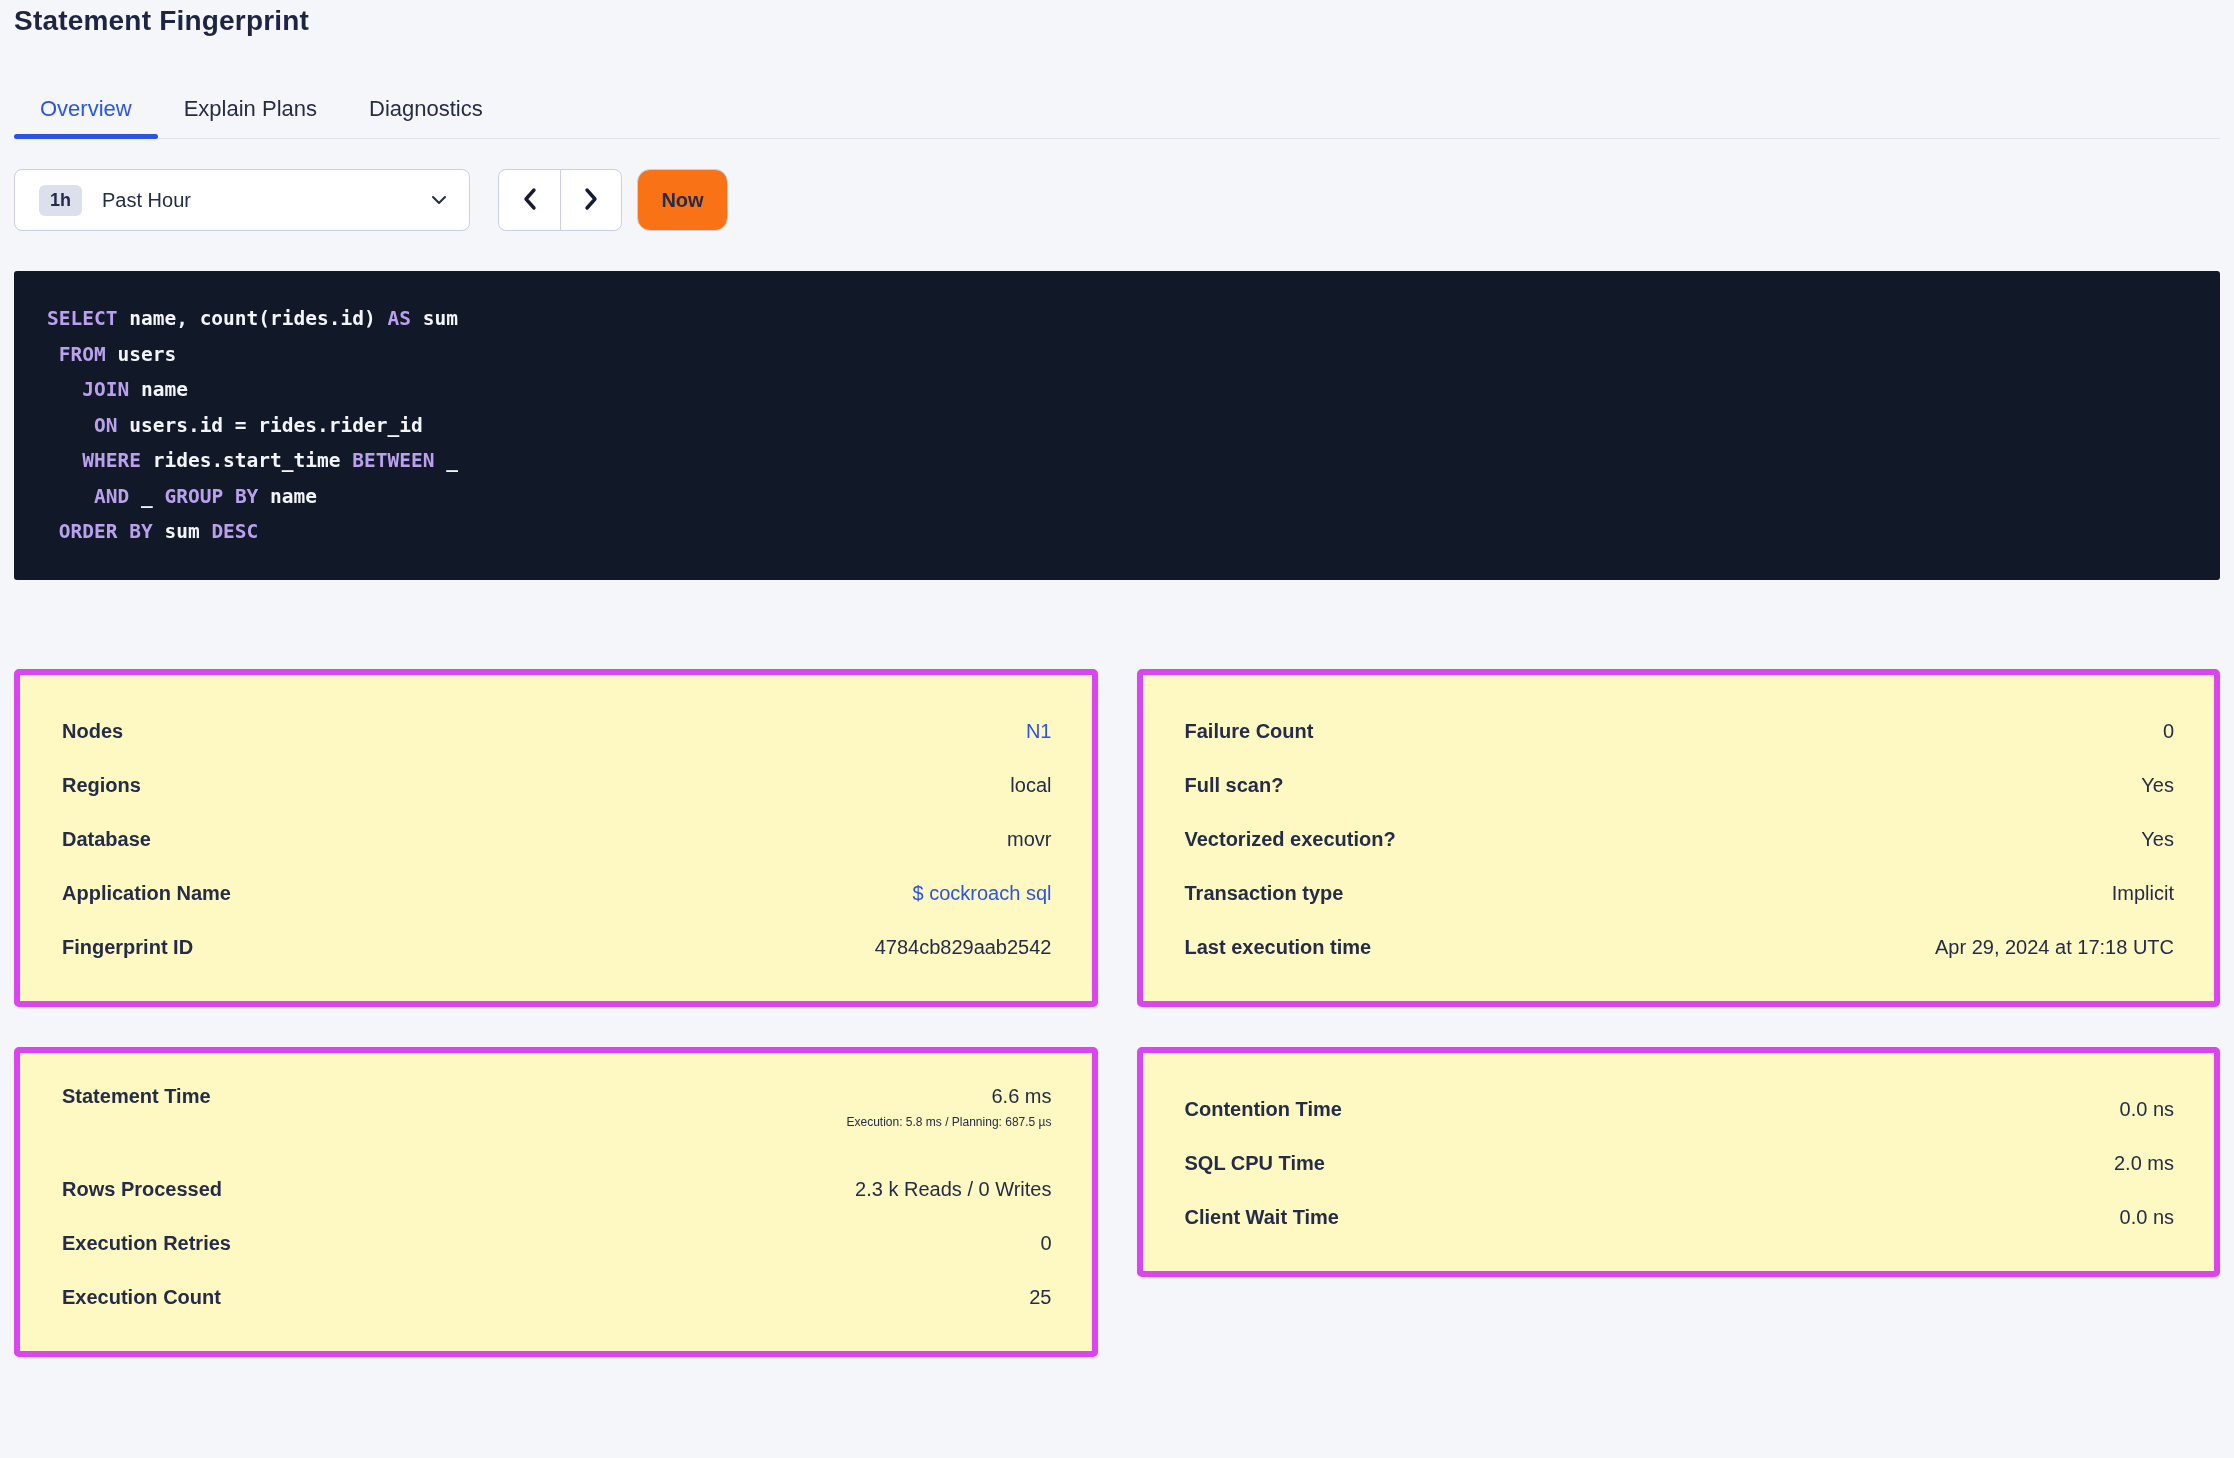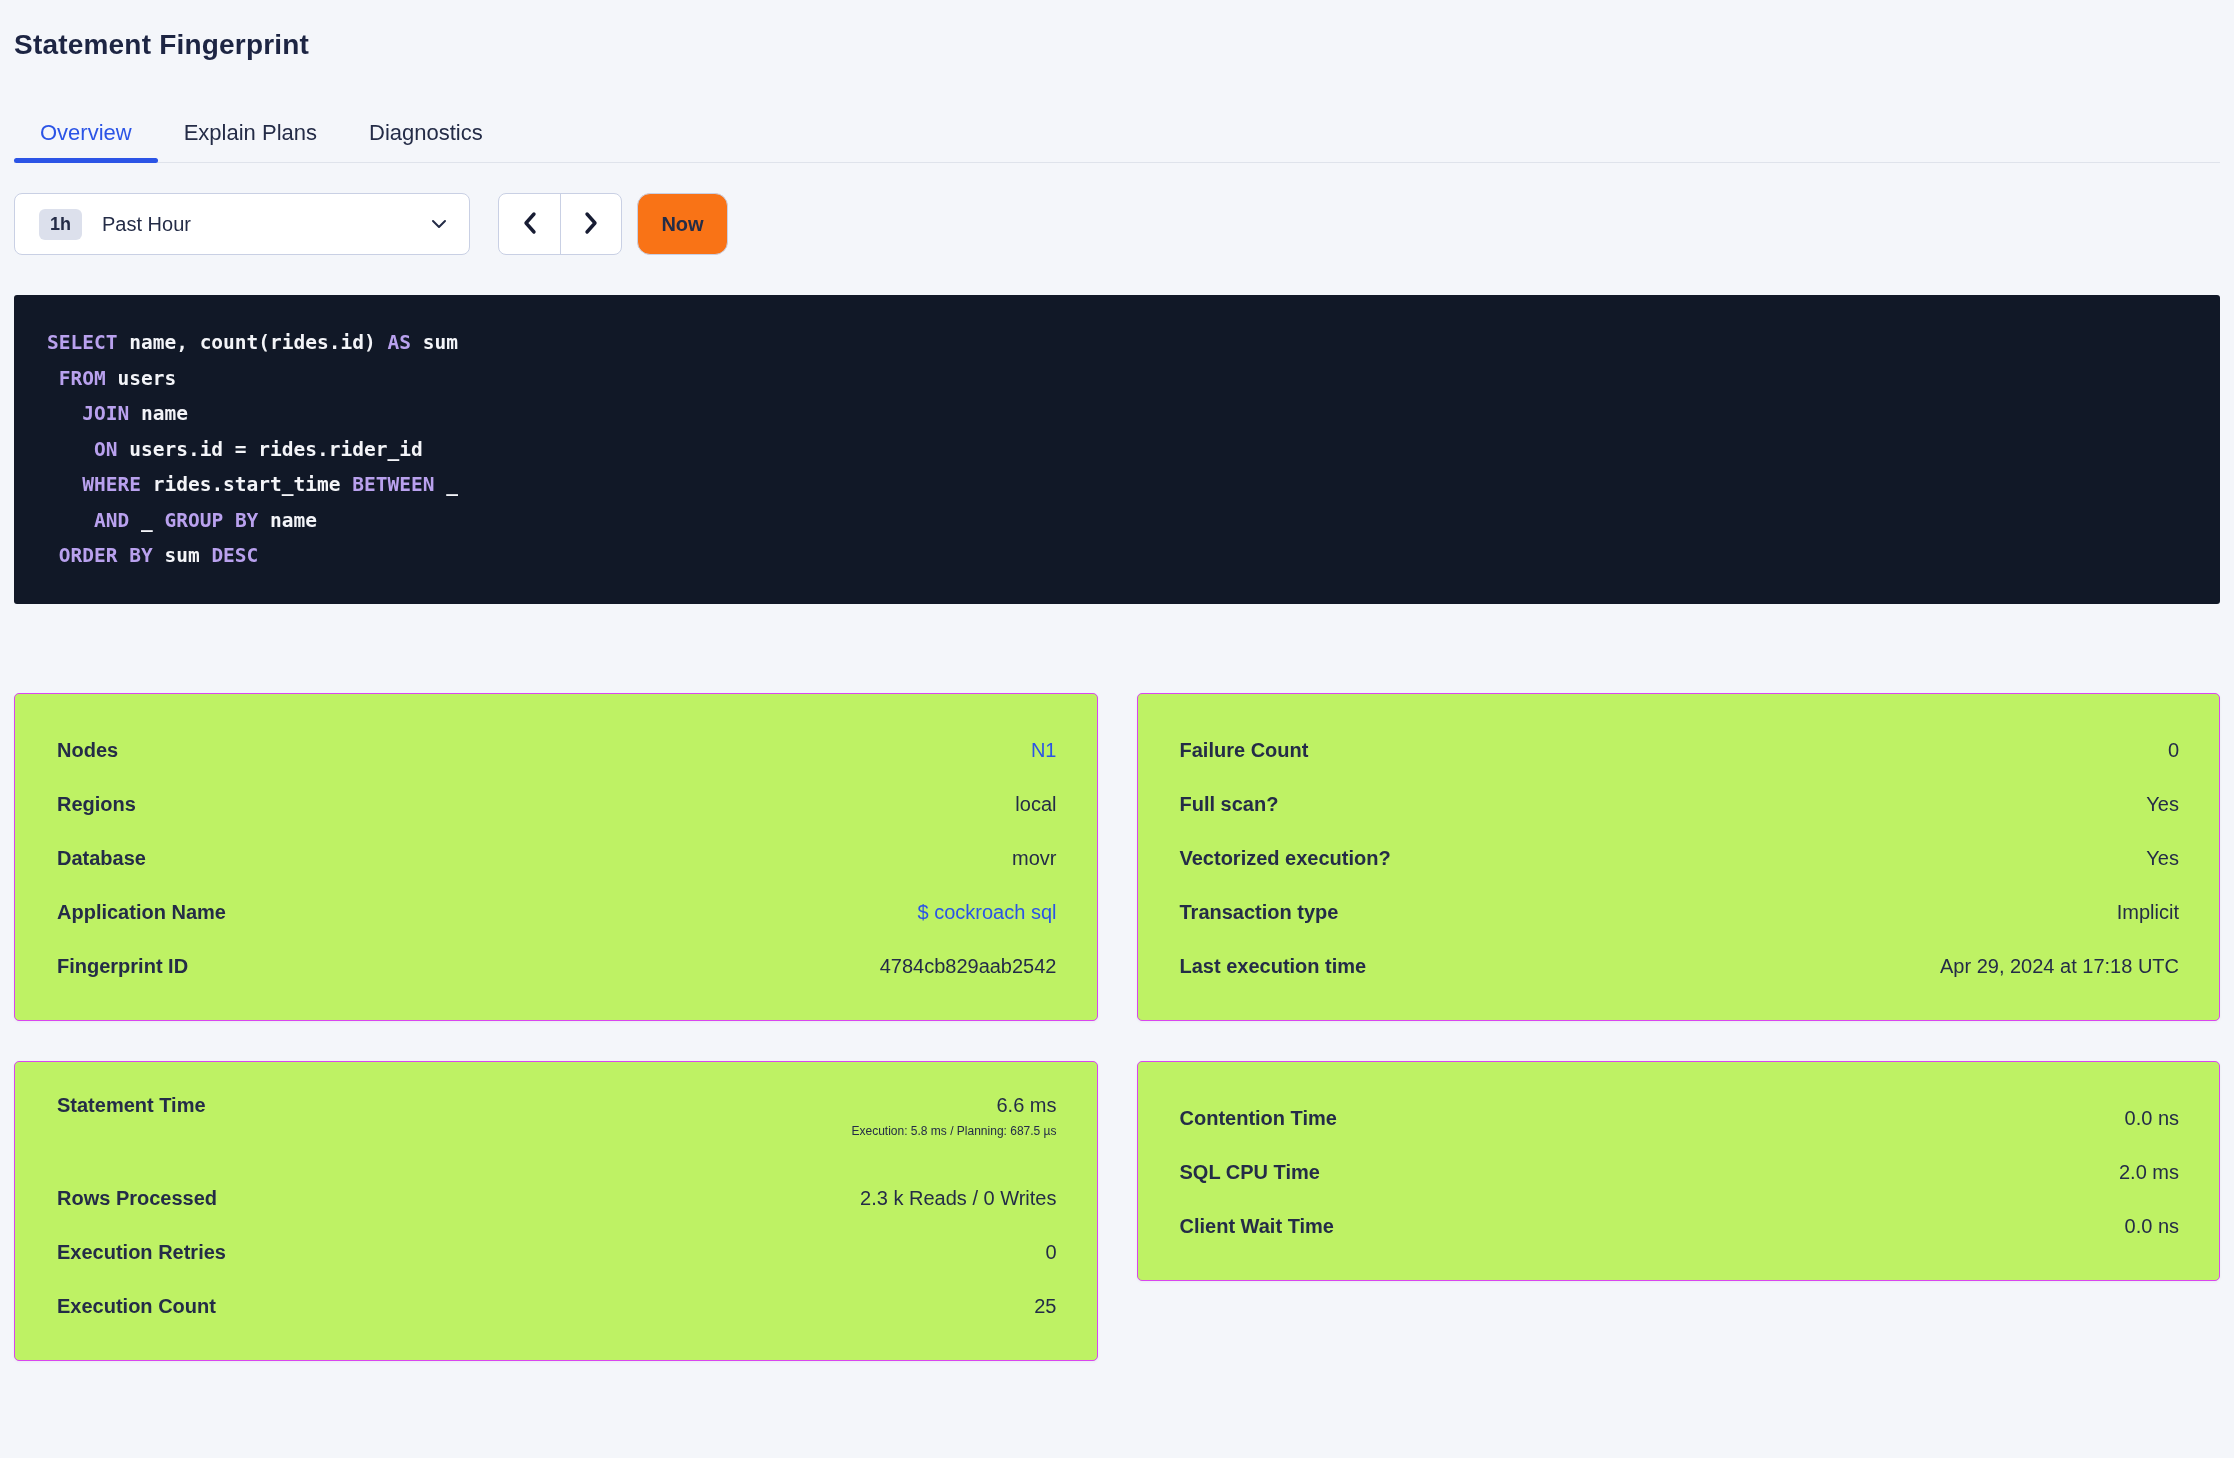--- a/index.html
+++ b/index.html
@@ -6,21 +6,21 @@
   html, body { background: #f4f6fa; }
   body {
     width: 2234px; height: 1458px; overflow: hidden;
     font-family: "Liberation Sans", "DejaVu Sans", sans-serif;
     color: #242c47;
   }
   .page { width: 2234px; height: 1458px; padding: 0 14px; }
 
   
   .page-title {
-    padding-top: 28px;
+    padding-top: 4px;
     font-size: 28px; font-weight: bold; color: #1d2543; line-height: 34px;
     letter-spacing: 0.2px;
   }
 
   
   .tabs {
     margin-top: 58px;
     display: flex; align-items: flex-end; 
     border-bottom: 1px solid #dfe3eb;
   }
@@ -83,21 +83,21 @@
   .sql-line .kw { color: #b9a1ee; }
 
   
   .cards-grid {
     margin-top: 89px;
     display: grid; grid-template-columns: 1fr 1fr;
     column-gap: 39px; row-gap: 40px;
     align-items: start;
   }
   .card {
-    background: #bef264; border: 1px solid #d946ef; border-radius: 5px;
+    background: #fef9c3; border: 6px solid #d946ef; border-radius: 5px;
     padding: 30px 40px 26px 42px;
     box-shadow: 0 1px 3px rgba(33, 43, 69, 0.05);
   }
   .card-row {
     height: 54px; display: flex; align-items: center; justify-content: space-between;
   }
   .card-row.tall { height: 80px; align-items: flex-start; }
   .row-label { font-size: 20px; font-weight: bold; color: #242c47; line-height: 27px; }
   .row-value { font-size: 20px; color: #242c47; line-height: 27px; text-align: right; }
   .row-value.link { color: #2b54e6; cursor: pointer; }

